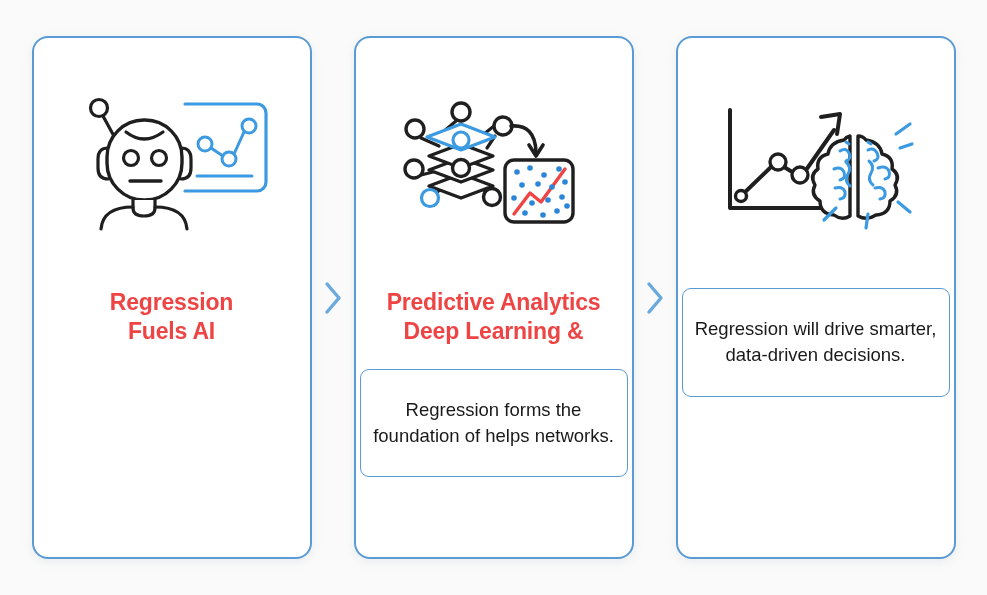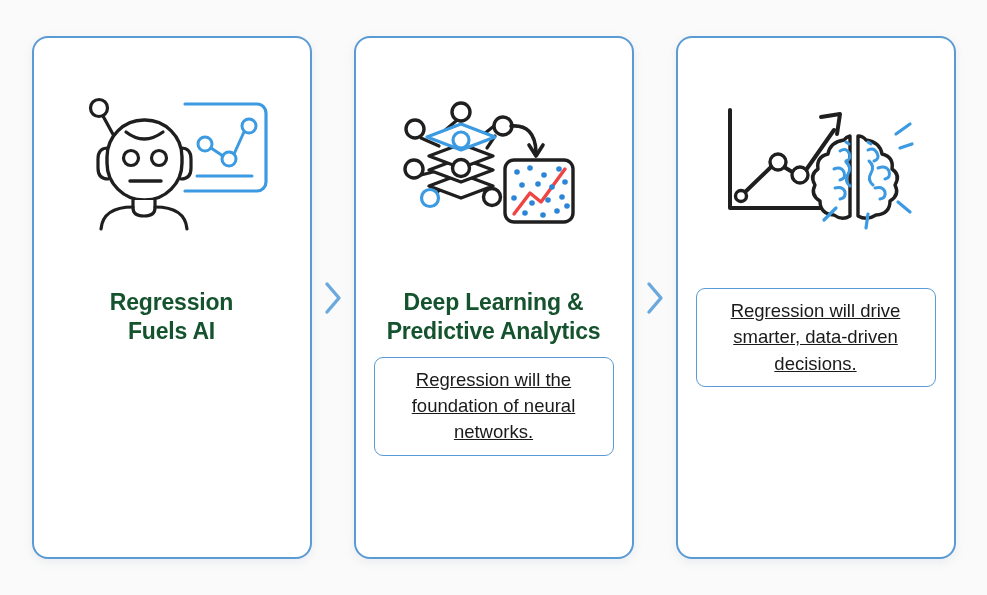--- a/index.html
+++ b/index.html
@@ -44,39 +44,38 @@
     height: 250px;
     width: 100%;
     display: flex;
     align-items: center;
     justify-content: center;
     flex: 0 0 auto;
   }
   .card-title {
     font-size: 23px;
     font-weight: bold;
-    color: #14532d;
+    color: #ef4444;
     text-align: center;
     line-height: 1.28;
     letter-spacing: -0.2px;
-    margin: 0 0 10px 0;
+    margin: 0 0 22px 0;
     width: 100%;
   }
   .desc-box {
     box-sizing: border-box;
     border: 1.6px solid #5b9bd5;
     border-radius: 9px;
     background: #ffffff;
-    padding: 9px 12px;
-    width: 240px;
+    padding: 27px 12px;
+    width: 268px;
     text-align: center;
     font-size: 18.5px;
     line-height: 1.42;
     color: #1a1a1a;
-    text-decoration: underline;
   }
   .chevron {
     width: 42px;
     flex: 0 0 42px;
     display: flex;
     align-items: center;
     justify-content: center;
     align-self: center;
   }
   .chevron svg { display: block; }
@@ -179,24 +178,24 @@
           <circle cx="133" cy="107" r="2.8" fill="#2b86d8"></circle>
           <circle cx="149" cy="104" r="2.8" fill="#2b86d8"></circle>
           <circle cx="163" cy="101" r="2.8" fill="#2b86d8"></circle>
           <circle cx="126" cy="117" r="2.8" fill="#2b86d8"></circle>
           <circle cx="144" cy="119" r="2.8" fill="#2b86d8"></circle>
           <circle cx="158" cy="115" r="2.8" fill="#2b86d8"></circle>
           <circle cx="168" cy="110" r="2.8" fill="#2b86d8"></circle>
         </svg>
       </div>
       <div class="card-title">
+        <div>Predictive Analytics</div>
         <div>Deep Learning &amp;</div>
-        <div>Predictive Analytics</div>
-      </div>
-      <div class="desc-box">Regression will the foundation of neural networks.</div>
+      </div>
+      <div class="desc-box">Regression forms the foundation of helps networks.</div>
     </div>
 
     <div class="chevron">
       <svg width="22" height="34" viewBox="0 0 22 34" fill="none">
         <path d="M5 3 L17 17 L5 31" stroke="#6aa9dd" stroke-width="3.4" stroke-linecap="round" stroke-linejoin="round"></path>
       </svg>
     </div>
 
     <div class="card">
       <div class="icon-area">

